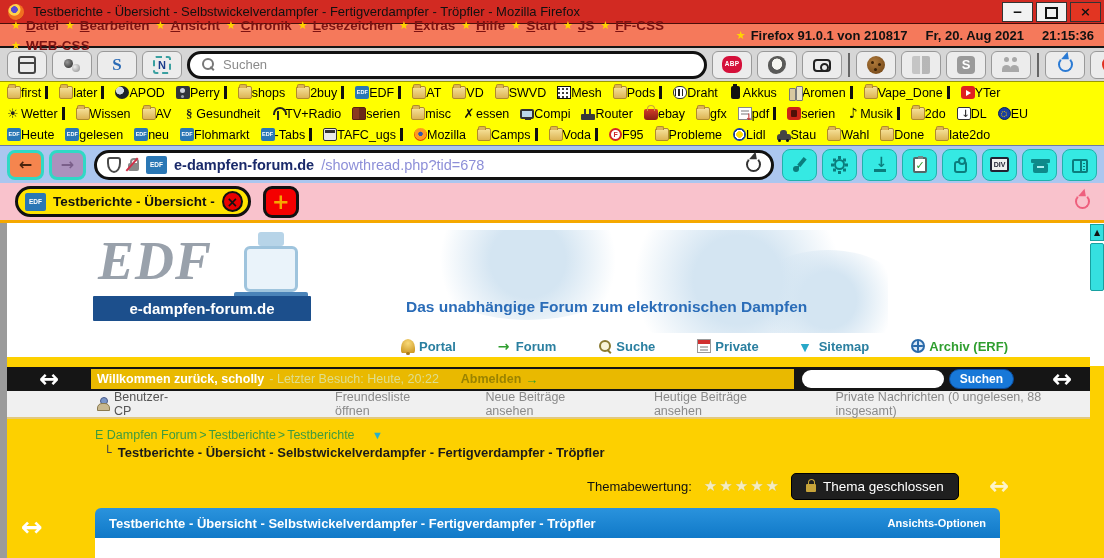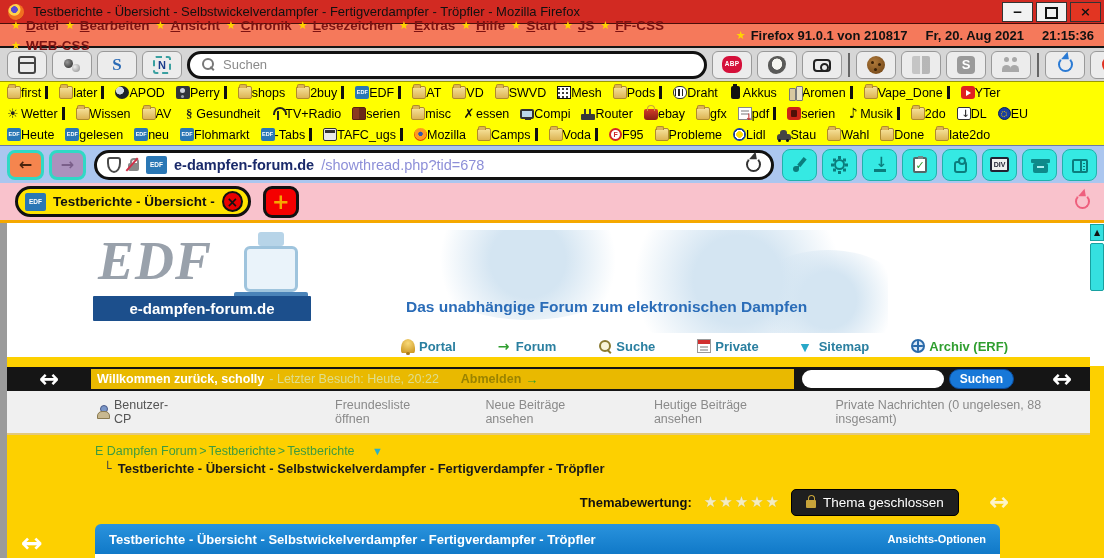--- a/index.html
+++ b/index.html
@@ -186,37 +186,37 @@
   .welcome{height:24px;background:#151515;display:flex;align-items:center}
   .warr{width:84px;text-align:center;color:#fff;font:bold 24px/22px "DejaVu Sans",sans-serif;flex:none}
   .gold{flex:1;background:#e9b900;height:20px;display:flex;align-items:center;padding-left:6px;font-size:12.5px;white-space:nowrap;overflow:hidden}
   .greet{color:#fff;font-weight:bold}
   .visit{color:#dede8e;margin-left:5px}
   .logout{color:#9a8300;font-weight:bold;margin-left:22px;text-decoration:none}
   .logout-arrow{color:#2f9e2f;font-weight:bold;margin-left:4px;font-size:13px}
   .wsearch{width:142px;height:18px;border:none;border-radius:9px;margin:0 5px 0 8px;outline:none;padding:0 8px;font-size:12px}
   .wbtn{height:20px;background:#1878d8;border:1px solid #0a4a9a;color:#fff;font:bold 12px/18px "Liberation Sans",sans-serif;border-radius:10px;padding:0 10px;margin-right:6px}
   
-  .userbar{height:44px;background:#f0f0f0;border-bottom:2px solid #e3c97c;display:flex;align-items:center;padding-left:90px;font-size:12.5px;color:#8a8a8a}
+  .userbar{height:28px;background:#f0f0f0;border-bottom:2px solid #e3c97c;display:flex;align-items:center;padding-left:90px;font-size:12.5px;color:#8a8a8a}
   .usercp{display:inline-flex;align-items:center;gap:5px;color:#555;margin-right:150px;text-decoration:none}
   .usr-ic{width:12px;height:14px;position:relative;display:inline-block}
   .usr-ic::before{content:"";position:absolute;left:3px;top:0;width:6px;height:6px;border-radius:50%;background:#7a96c8;border:1px solid #4a5a88}
   .usr-ic::after{content:"";position:absolute;left:0;bottom:0;width:11px;height:6px;border-radius:5px 5px 0 0;background:#c8b890;border:1px solid #8a7a50}
   .ub-links{display:flex;gap:38px}
   .ub-link{color:#8a8a8a;text-decoration:none}
   
   .yellow-area{height:139px;position:relative;padding-left:88px;overflow:hidden}
   .crumbrow{padding-top:9px;font-size:12.5px;display:flex;align-items:center;gap:2px}
   .crumb{color:#3f9b3f;text-decoration:none}
   .crumb-drop{color:#2ab0c8;font-size:11px}
   .threadline{margin-top:3px;margin-left:9px;font-size:13px;color:#1a1a1a;display:flex;gap:6px}
   .tl-prefix{color:#444;font-family:"DejaVu Sans Mono",monospace}
   .tl-title{font-weight:bold}
   .rating-row{margin-top:12px;display:flex;justify-content:flex-end;align-items:center;gap:12px;padding-right:95px;height:28px}
-  .rating-label{font-weight:bold;font-size:13px;color:#111}
+  .rating-label{font-weight:normal;font-size:13px;color:#111}
   .stars{display:flex;gap:2px}
   .star{color:#f4ecc0;font-size:15px;text-shadow:0 0 1px #c8b860}
   .closed-btn{background:#1f1f1f;border:1px solid #000;border-radius:5px;color:#fff;font-size:13.5px;height:27px;padding:0 14px;display:inline-flex;align-items:center;gap:7px}
   .lock-ic{width:10px;height:8px;background:#c8a43a;border-radius:1px;position:relative;display:inline-block;margin-top:3px}
   .lock-ic::before{content:"";position:absolute;top:-5px;left:1.5px;width:5px;height:5px;border:1.5px solid #c8a43a;border-bottom:none;border-radius:4px 4px 0 0}
   .pale-arr{color:#fdf4c8;font:bold 24px/20px "DejaVu Sans",sans-serif;margin-left:18px}
   .left-arr{position:absolute;left:14px;top:96px;color:#fff;font:bold 26px/24px "DejaVu Sans",sans-serif}
   .thread-box{margin-top:8px;width:905px}
   .forum-header{height:30px;background:linear-gradient(#2a93dd,#1079c8);border-radius:6px 6px 0 0;display:flex;align-items:center;padding:0 14px;color:#fff}
   .fh-title{font-weight:bold;font-size:13px}

